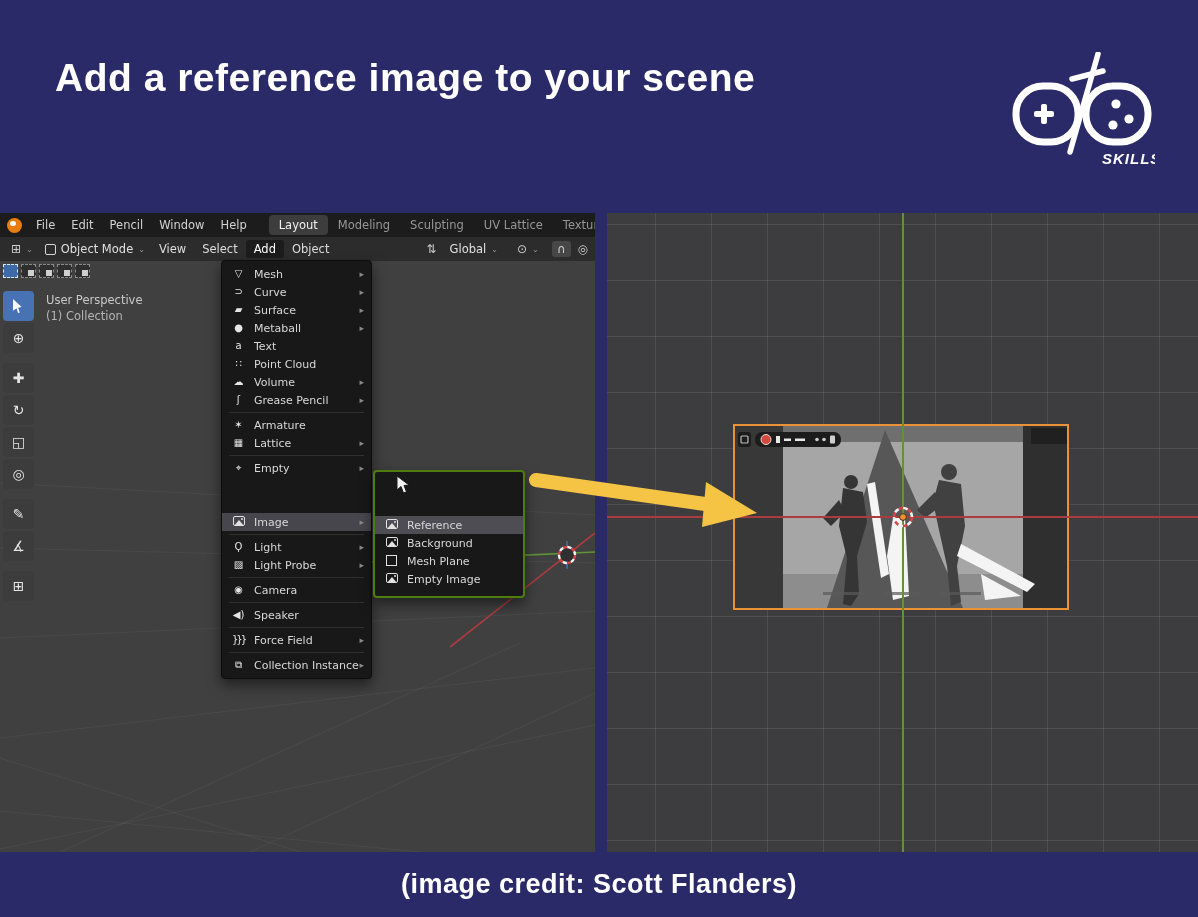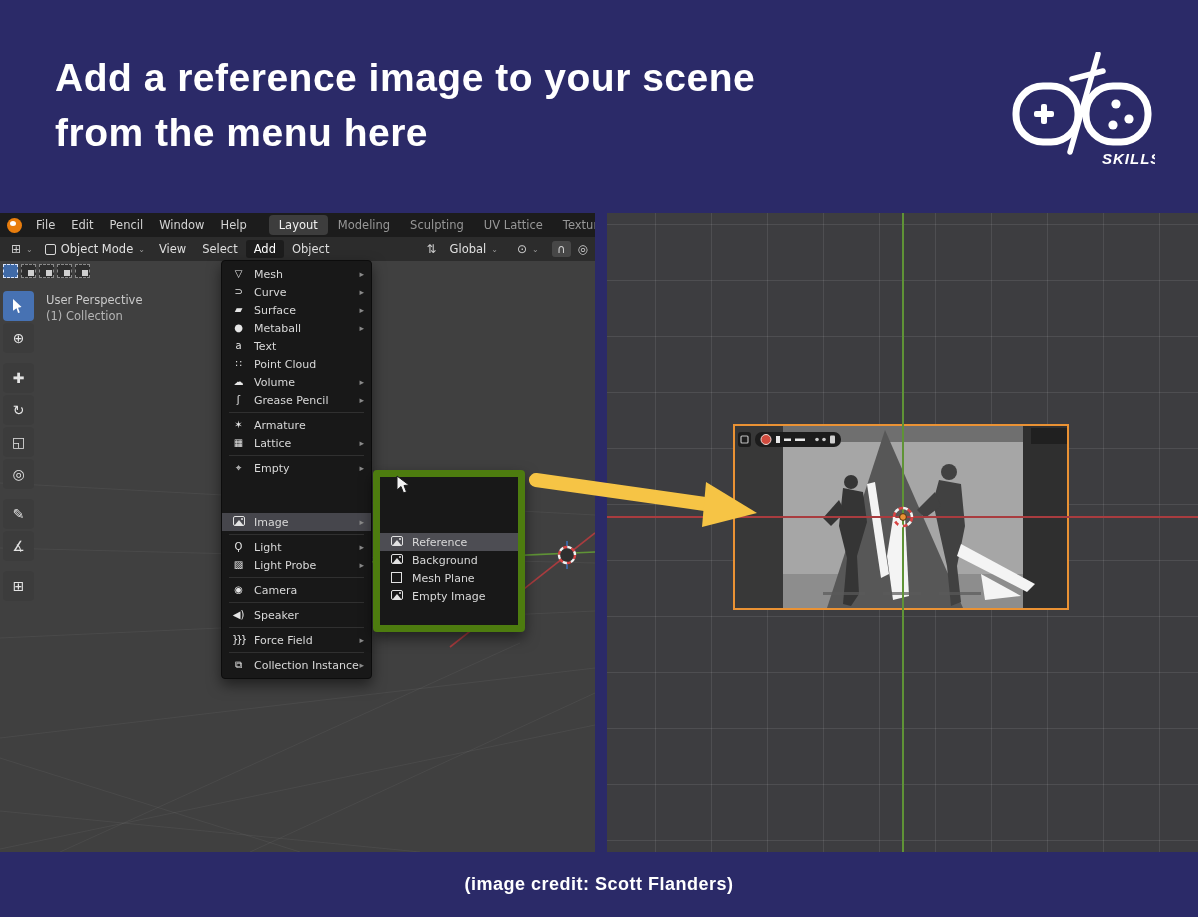--- a/index.html
+++ b/index.html
@@ -75,50 +75,49 @@
 
   
   .pic-ico { width:12px; height:10px; border:1px solid #e2e2e2; border-radius:2px; position:relative; overflow:hidden; display:inline-block; }
   .pic-ico::before { content:""; position:absolute; left:0px; bottom:-1px;
     border-left:5px solid transparent; border-right:5px solid transparent; border-bottom:6px solid #e2e2e2; }
   .pic-ico::after { content:""; position:absolute; right:1px; top:1px; width:2px; height:2px; border-radius:50%; background:#e2e2e2; }
   .sq-ico { width:11px; height:11px; border:1px solid #e2e2e2; display:inline-block; }
 
   
   .submenu { position:absolute; left:373px; top:257px; width:152px; background:#181818;
-    border:7px solid #4d7c0f; border-radius:4px; padding:20px 0; z-index:9;
+    border:2px solid #4d7c0f; border-radius:4px; padding:8px 0; z-index:9;
     box-shadow:0 6px 14px rgba(0,0,0,.5); }
   .submenu .mi.hl { background:#4d4d53; }
 
   .mouse-cursor { position:absolute; left:396px; top:262px; z-index:12; }
 
   
   .axis-green-v { position:absolute; left:295px; top:0; width:2px; height:100%; background:#5f9336; z-index:3; }
   .axis-red-h { position:absolute; left:0; top:303px; width:100%; height:2px; background:#a93c3f; z-index:3; }
   .refimg { position:absolute; left:126px; top:211px; width:336px; height:186px;
     border:2px solid #ea9234; background:#6f6f6f; z-index:2; }
   .cursor3d-right { position:absolute; left:283px; top:291px; z-index:4; }
 
   
   .big-arrow { position:absolute; left:520px; top:452px; z-index:40; }
 
   
   .footer { position:absolute; left:0; top:852px; width:100%; height:65px;
     display:flex; align-items:center; justify-content:center; }
   .footer span { color:#ffffff; font-family:"Liberation Sans", sans-serif;
-    font-weight:700; font-size:18px; letter-spacing:.5px; }
+    font-weight:700; font-size:27px; letter-spacing:.5px; }
 </style>
 </head>
 <body>
 
 <div class="canvas">
 
   <div class="banner-title">
     <div>Add a reference image to your scene</div>
-    <div>from the menu here</div>
   </div>
   <svg class="logo" viewBox="0 0 145 118">
     <g fill="none" stroke="#ffffff" stroke-width="7" stroke-linejoin="round" stroke-linecap="round">
       <rect x="6" y="34" width="62" height="56" rx="27"></rect>
       <rect x="76" y="34" width="62" height="56" rx="27"></rect>
     </g>
     <g fill="#ffffff">
       <rect x="24" y="59" width="20" height="6" rx="2"></rect>
       <rect x="31" y="52" width="6" height="20" rx="2"></rect>
       <circle cx="106" cy="52" r="4.6"></circle>

